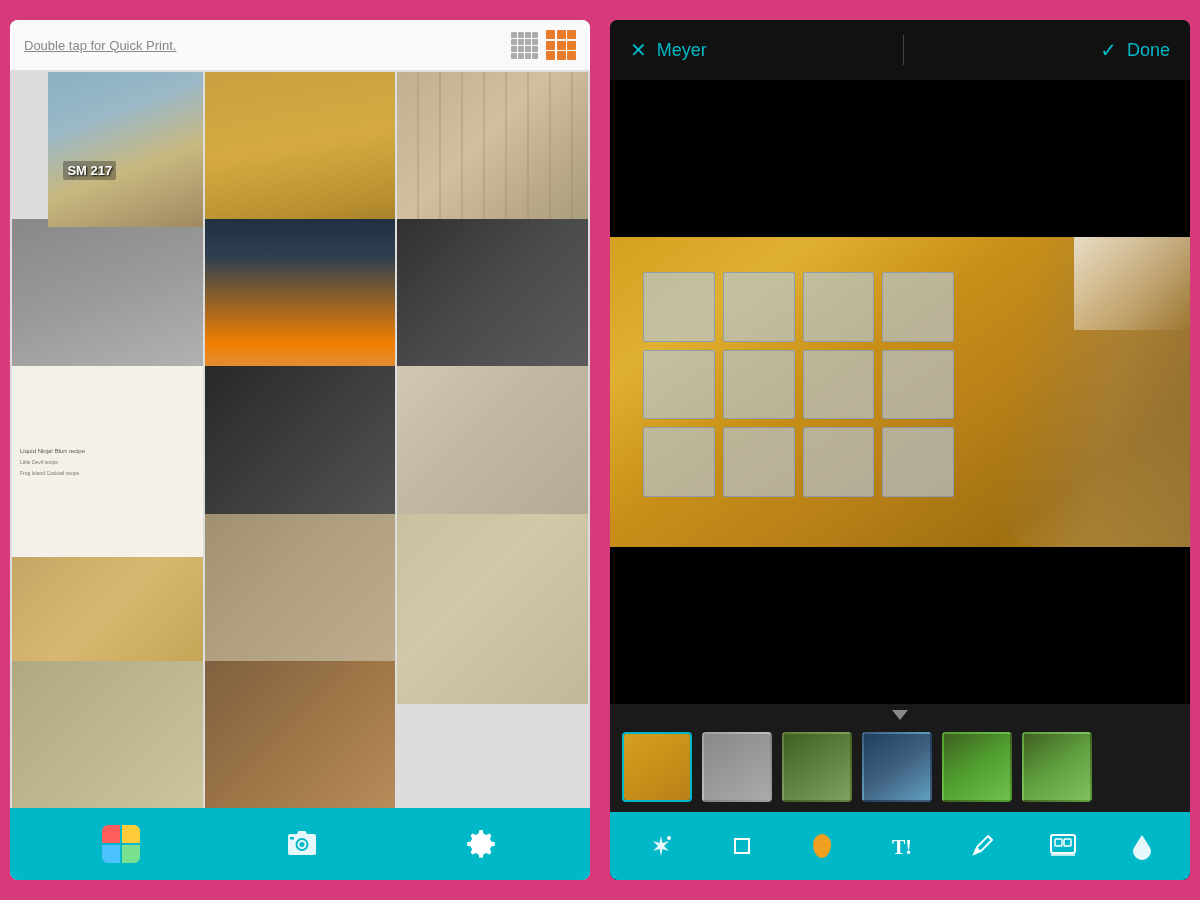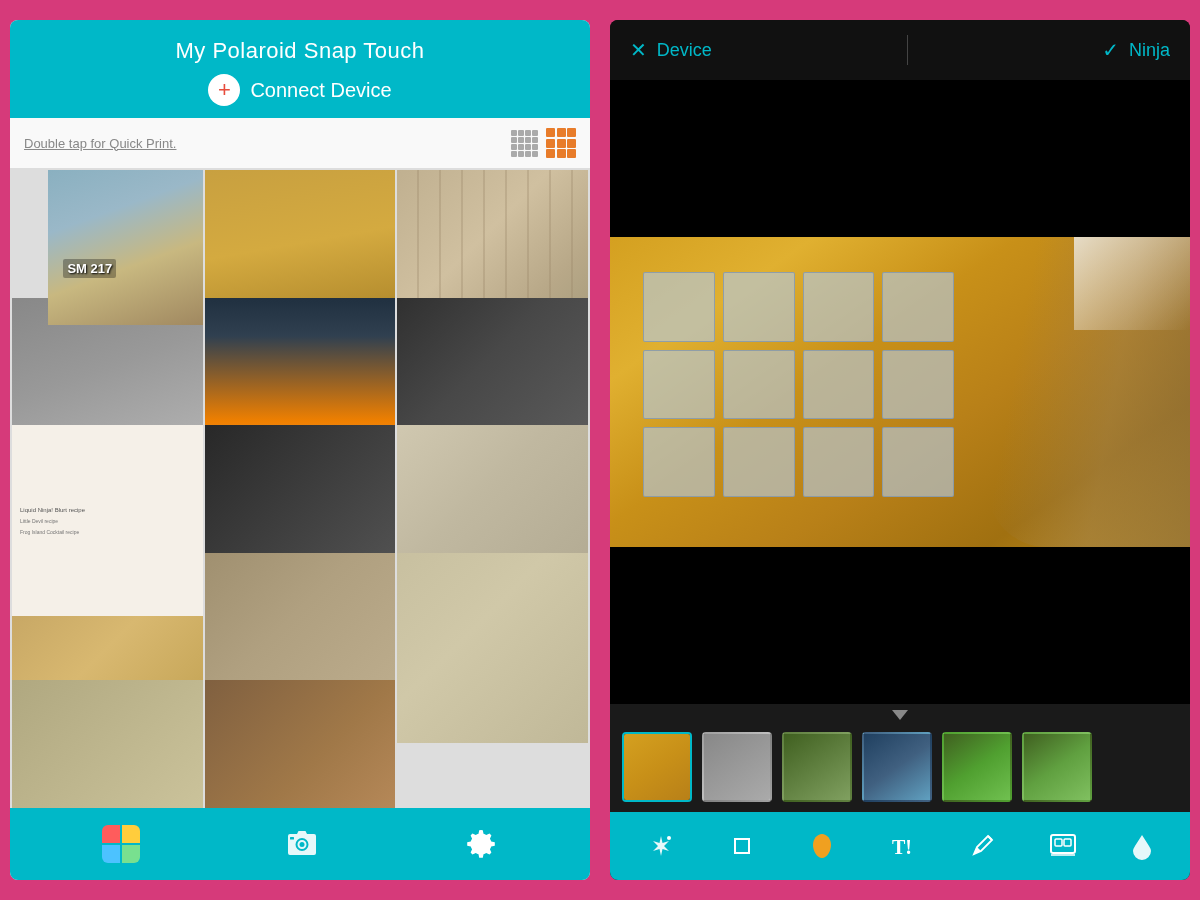--- a/index.html
+++ b/index.html
@@ -348,27 +348,20 @@
       font-size: 22px;
     }
   </style>
 </head>
 <body>
 
 <div class="outer-wrapper">
 
   <div class="left-panel">
 
-    <div class="left-header">
-      <div class="app-title">My Polaroid Snap Touch</div>
-      <div class="connect-device-btn">
-        <div class="connect-plus-icon">+</div>
-        <span class="connect-label">Connect Device</span>
-      </div>
-    </div>
 
     <div class="toolbar-row">
       <span class="quick-print-hint">Double tap for Quick Print.</span>
       <div class="grid-icons">
         <div class="grid-icon-sm">
           <div class="cell"></div>
             <div class="cell"></div>
             <div class="cell"></div>
             <div class="cell"></div>
           <div class="cell"></div>
@@ -528,26 +521,26 @@
         </svg>
       </div>
     </div>
   </div>
 
   <div class="right-panel">
 
     <div class="right-header">
       <div class="cancel-group">
         <span class="x-icon">✕</span>
-        <span class="cancel-label">Device</span>
+        <span class="cancel-label">Meyer</span>
       </div>
       <div class="header-divider"></div>
       <div class="done-group">
         <span class="check-icon">✓</span>
-        <span class="done-label">Ninja</span>
+        <span class="done-label">Done</span>
       </div>
     </div>
 
     <div class="main-image-area">
       <div style="width:100%;height:100%;background:#000;display:flex;align-items:center;justify-content:center;">
 
         <div style="width:100%;height:310px;position:relative;overflow:hidden;">
           <div style="position:absolute;top:0;left:0;right:0;bottom:0;background:linear-gradient(145deg,#d4a020 0%,#e0b030 20%,#c89018 40%,#b88018 60%,#a07010 80%,#c09020 100%);"></div>
 
           <div style="position:absolute;top:10%;left:5%;width:55%;height:75%;display:grid;grid-template-columns:repeat(4,1fr);grid-template-rows:repeat(3,1fr);gap:8px;padding:4px;">

